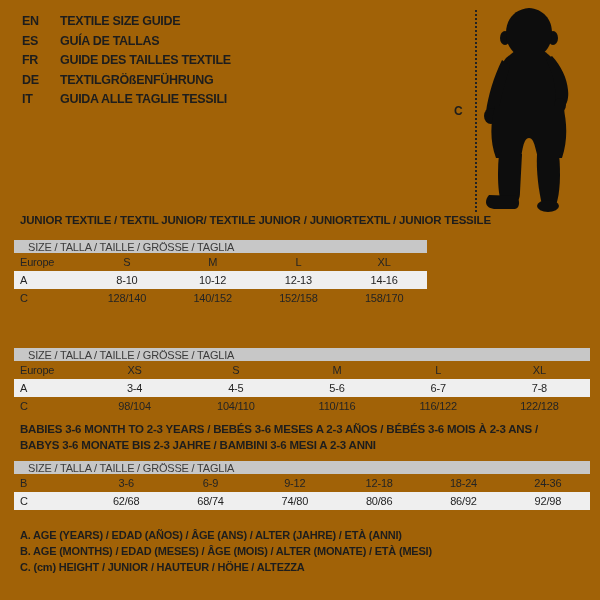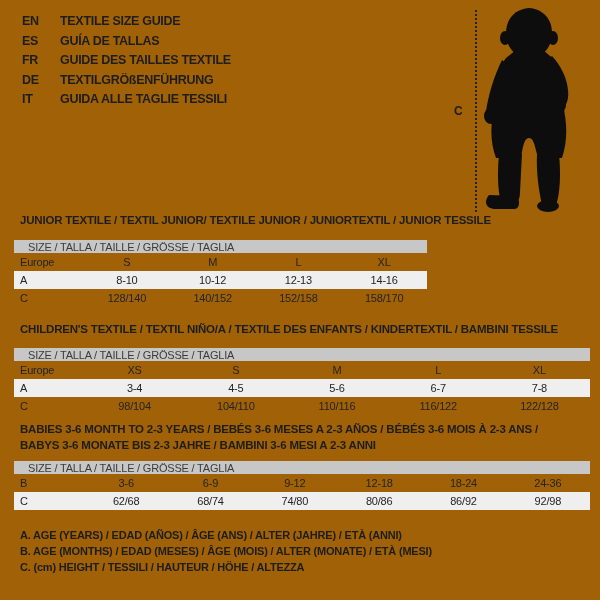--- a/index.html
+++ b/index.html
@@ -161,21 +161,20 @@
         <tr>
           <td>C</td>
           <td>128/140</td>
           <td>140/152</td>
           <td>152/158</td>
           <td>158/170</td>
         </tr>
       </tbody>
   </table>
 
-  <div class="sec-title" id="children-title">CHILDREN'S TEXTILE / TEXTIL NIÑO/A / TEXTILE DES ENFANTS / KINDERTEXTIL / BAMBINI TESSILE</div>
   <table class="sec-table" id="children-table">
     <colgroup>
         <col class="col-label">
         <col>
         <col>
         <col>
         <col>
         <col>
       </colgroup>
     <thead>
@@ -246,16 +245,16 @@
           <td>80/86</td>
           <td>86/92</td>
           <td>92/98</td>
         </tr>
       </tbody>
   </table>
 
   <div class="legend">
     <div class="legend-line">A. AGE (YEARS) / EDAD (AÑOS) / ÂGE (ANS) / ALTER (JAHRE) / ETÀ (ANNI)</div>
     <div class="legend-line">B. AGE (MONTHS) / EDAD (MESES) / ÂGE (MOIS) / ALTER (MONATE) / ETÀ (MESI)</div>
-    <div class="legend-line">C. (cm) HEIGHT / TESSILI / HAUTEUR / HÖHE / ALTEZZA</div>
+    <div class="legend-line">C. (cm) HEIGHT / JUNIOR / HAUTEUR / HÖHE / ALTEZZA</div>
   </div>
 
 </div>
 
 </body></html>

